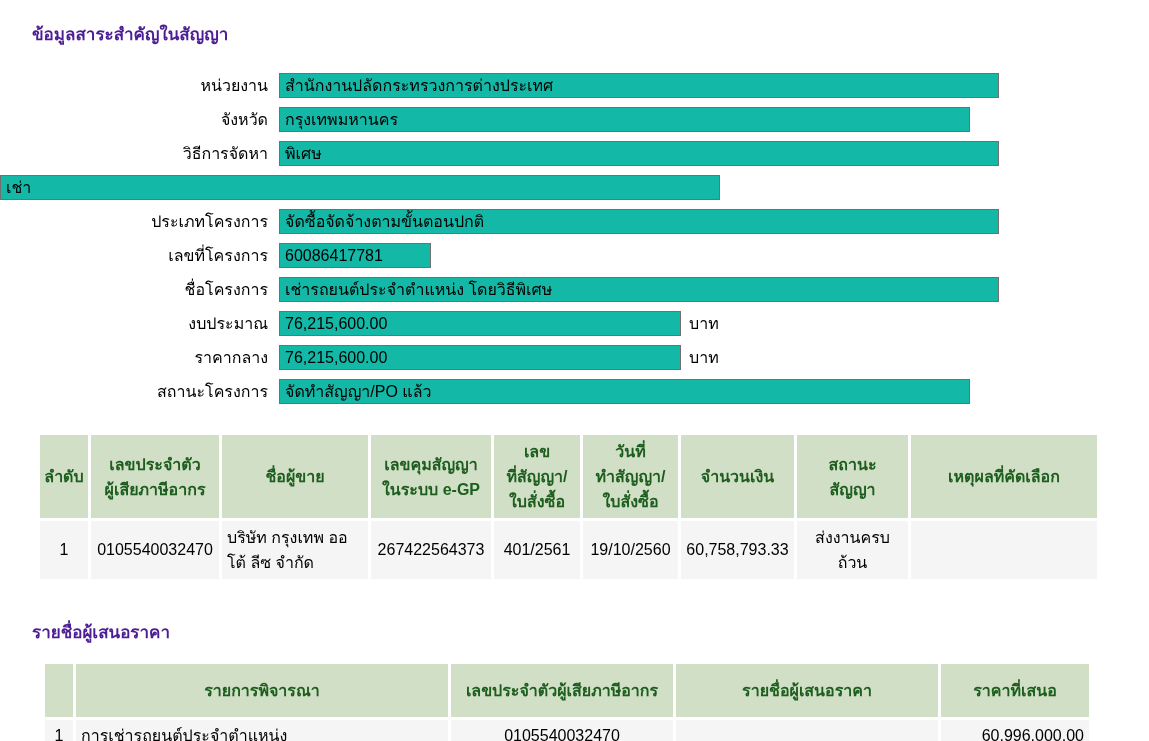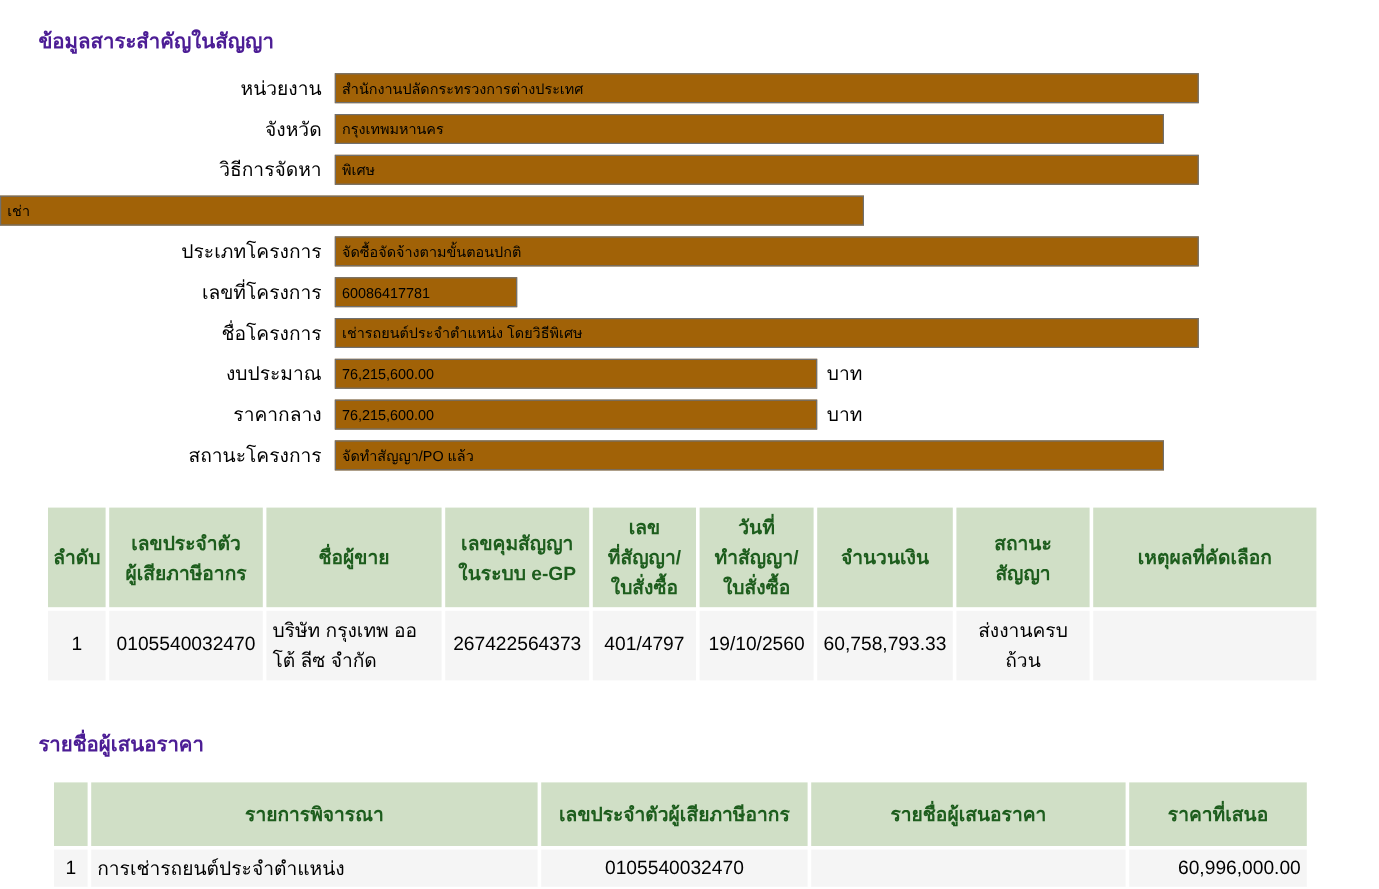--- a/index.html
+++ b/index.html
@@ -12,39 +12,39 @@
     overflow: hidden;
   }
   .section-title {
     color: #4c1d95;
     font-weight: bold;
     font-size: 17px;
     margin-left: 32px;
   }
   #title1 { padding-top: 20px; }
   
-  .form-area { margin-top: 14px; border-radius: 10px; }
+  .form-area { margin-top: 26px; border-radius: 10px; }
   .form-row {
     display: flex;
     align-items: center;
     margin-bottom: 9px;
   }
   .form-label {
     width: 268px;
     text-align: right;
     font-size: 16px;
     margin-right: 11px;
     flex: none;
   }
   .field {
     height: 25px;
-    background: #a16207;
+    background: #14b8a6;
     border: 1px solid #707070;
     font-family: "Liberation Sans", "DejaVu Sans", sans-serif;
-    font-size: 12px;
+    font-size: 16px;
     color: #000;
     padding: 0 5px;
   }
   .field.w-full   { width: 720px; }
   .field.w-med    { width: 691px; }
   .field.w-small  { width: 152px; }
   .field.w-money  { width: 402px; text-align: left; }
   .suffix { font-size: 16px; margin-left: 8px; text-align: right; }
   
   table {
@@ -174,21 +174,21 @@
         <th>เหตุผลที่คัดเลือก</th>
       </tr>
     </thead>
     <tbody>
       <tr>
         <td>1</td>
         <td>0105540032470</td>
         <td class="al-left">บริษัท กรุงเทพ ออ
 โต้ ลีซ จำกัด</td>
         <td>267422564373</td>
-        <td>401/4797</td>
+        <td>401/2561</td>
         <td>19/10/2560</td>
         <td>60,758,793.33</td>
         <td>ส่งงานครบ
 ถ้วน</td>
         <td></td>
       </tr>
     </tbody>
   </table>
 
   <div id="title2" class="section-title">รายชื่อผู้เสนอราคา</div>

